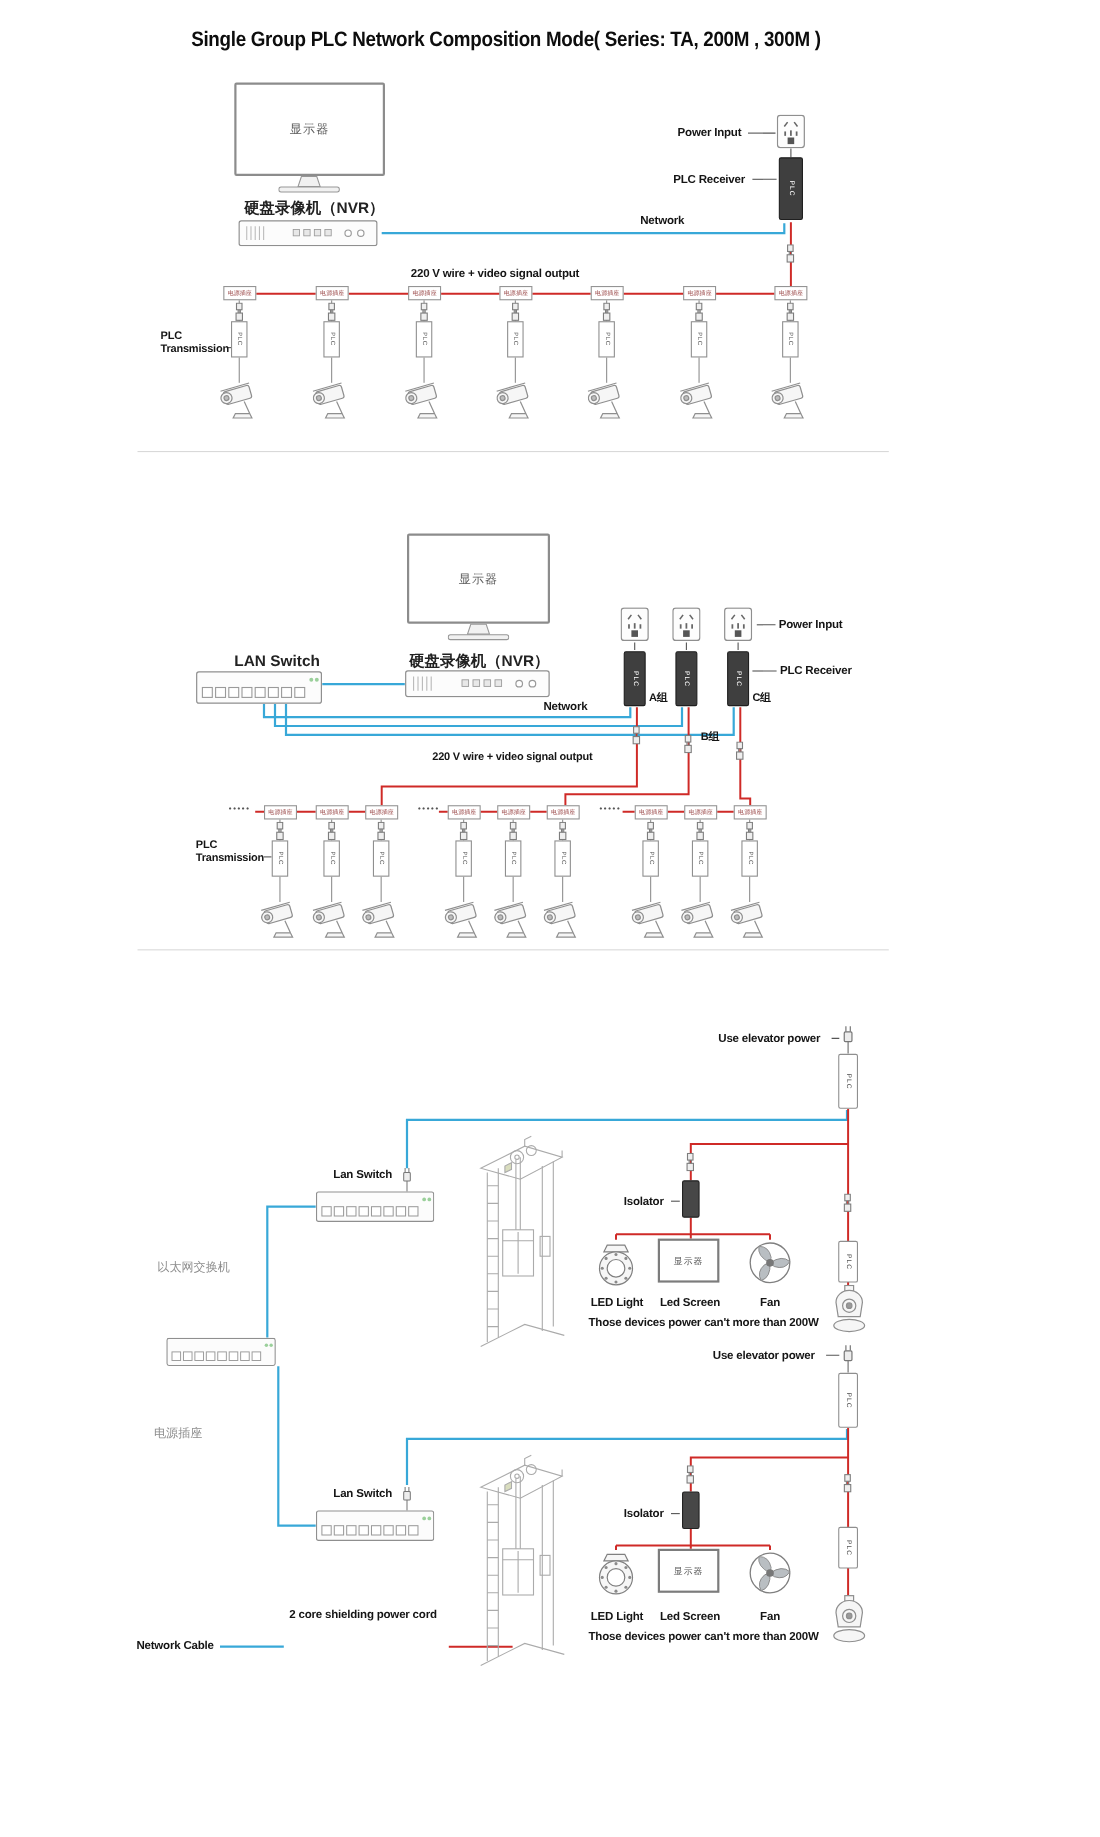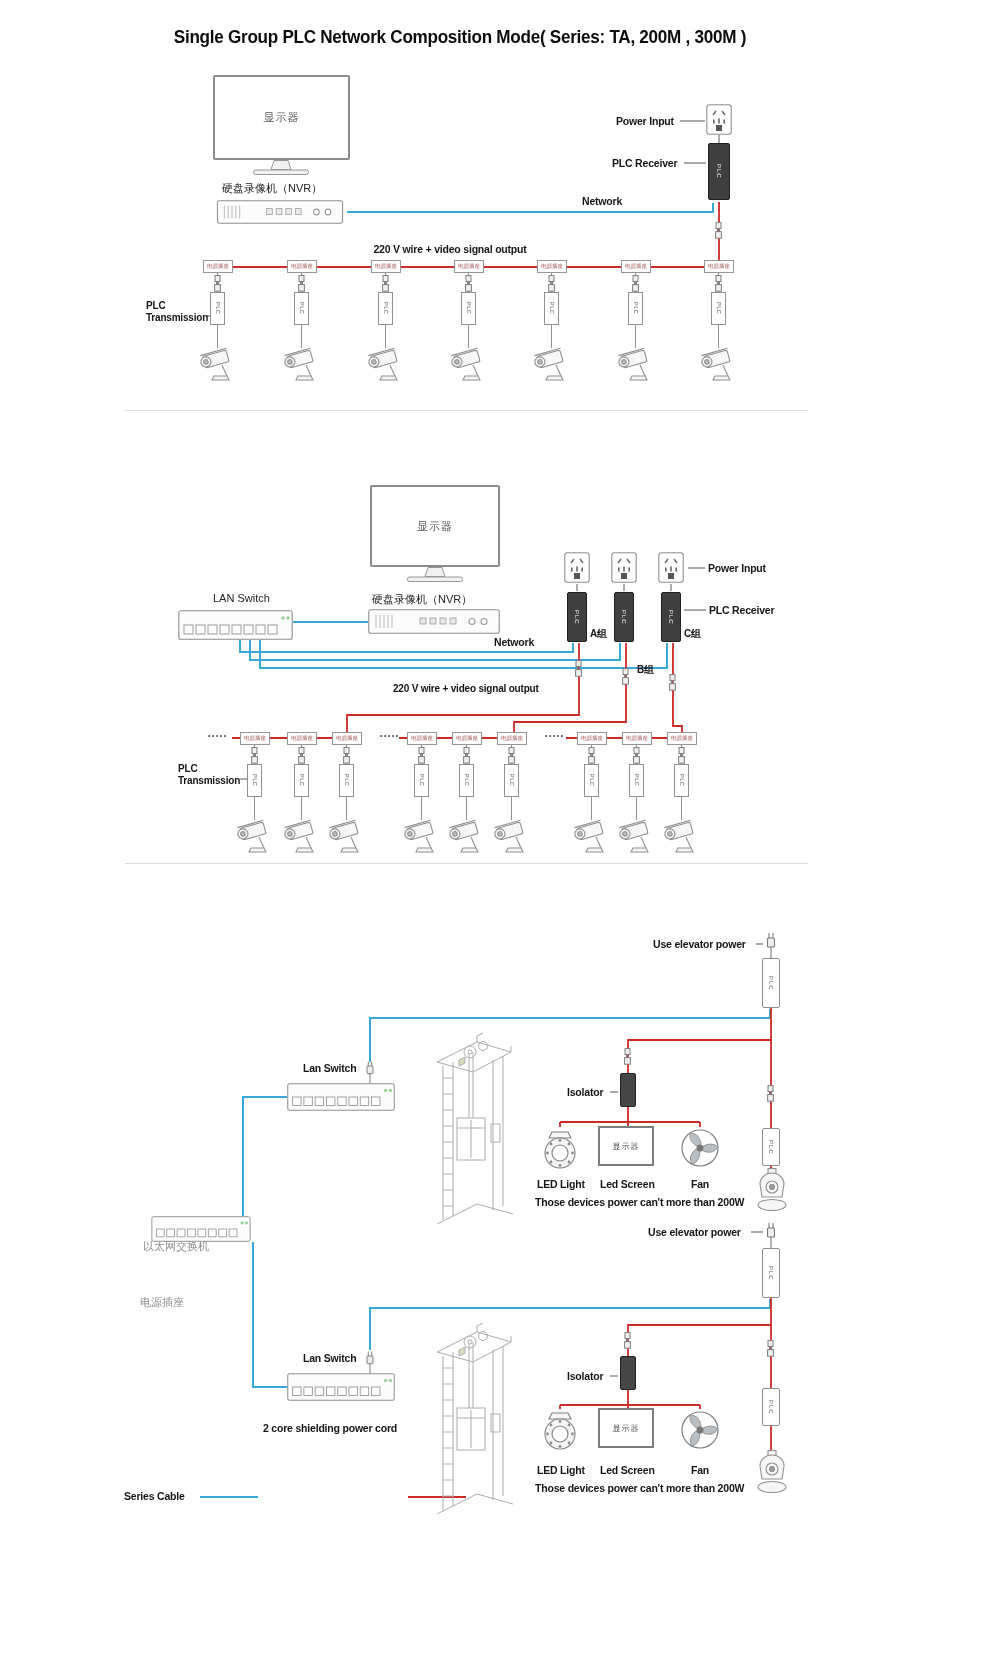--- a/index.html
+++ b/index.html
@@ -5,21 +5,21 @@
   *{margin:0;padding:0;box-sizing:border-box}
   body{background:#fff}
   .canvas{position:relative;width:808px;height:1670px;background:#fff;
     font-family:"Liberation Sans",sans-serif;color:#161616;overflow:hidden}
   .abs{position:absolute}
   .lines{left:0;top:0;pointer-events:none}
   .title{position:absolute;left:0;text-align:center;font-weight:bold;font-size:19px;color:#0d0d0d;white-space:nowrap}
   .title>span{display:inline-block;transform:scaleX(.9);letter-spacing:-.3px}
   .lbl{position:absolute;font-weight:bold;font-size:10.5px;white-space:nowrap;color:#151515;letter-spacing:-.2px}
   .lbl-sm{font-size:10px}
-  .cjk{position:absolute;font-weight:normal;font-size:11px;white-space:nowrap;color:#222}
+  .cjk{position:absolute;font-weight:bold;font-size:14px;white-space:nowrap;color:#222}
   .cjk-gray{position:absolute;font-size:11px;color:#8d8d8d;white-space:nowrap}
   .hr{position:absolute;left:125px;width:750px;height:1px;background:#d9d9d9}
   .monitor{position:absolute;border:2px solid #8c8c8c;border-radius:2px;background:#fff;display:flex;align-items:center;justify-content:center}
   .monitor span{font-size:11px;color:#5a5a5a;letter-spacing:1px}
   .recv{position:absolute;background:#3f3f3f;border:1px solid #1f1f1f;border-radius:2px;display:flex;align-items:center;justify-content:center}
   .recv span{writing-mode:vertical-rl;font-size:6px;color:#fff;letter-spacing:1px}
   .plcwhite{position:absolute;background:#fff;border:1px solid #8f8f8f;border-radius:2px;display:flex;align-items:center;justify-content:center}
   .plcwhite span{writing-mode:vertical-rl;font-size:6px;color:#555;letter-spacing:1px}
   .iso{position:absolute;background:#474747;border:1px solid #222;border-radius:2px}
   .u{position:absolute;width:36px;height:124px}
@@ -625,21 +625,21 @@
   <svg class="devsvg" style="left:765px;top:1085px" width="11" height="17">
       <use href="#plug"></use>
     </svg>
   <div class="plcwhite" style="left:762px;top:1128px;width:18px;height:38px">
       <span>PLC</span>
     </div>
   <svg class="devsvg" style="left:753px;top:1168px" width="38" height="44">
       <use href="#dome-cam"></use>
     </svg>
 
-  <div class="cjk-gray" style="left:143px;top:1239px">以太网交换机</div>
+  <div class="cjk-gray" style="left:143px;top:1144px">以太网交换机</div>
   <svg class="devsvg" style="left:145px;top:1216px" width="112" height="26">
       <use href="#switch8"></use>
     </svg>
   <div class="cjk-gray" style="left:140px;top:1295px">电源插座</div>
 
   <div class="lbl" style="left:648px;top:1226px">Use elevator power</div>
   <svg class="devsvg" style="left:764px;top:1222px" width="14" height="26">
       <use href="#antenna"></use>
     </svg>
   <div class="plcwhite" style="left:762px;top:1248px;width:18px;height:50px">
@@ -682,16 +682,16 @@
   <svg class="devsvg" style="left:765px;top:1340px" width="11" height="17">
       <use href="#plug"></use>
     </svg>
   <div class="plcwhite" style="left:762px;top:1388px;width:18px;height:38px">
       <span>PLC</span>
     </div>
   <svg class="devsvg" style="left:753px;top:1450px" width="38" height="44">
       <use href="#dome-cam"></use>
     </svg>
 
-  <div class="lbl" style="left:124px;top:1490px">Series Cable</div>
-  <div class="lbl" style="left:263px;top:1422px">2 core shielding power cord</div>
+  <div class="lbl" style="left:124px;top:1490px">Network Cable</div>
+  <div class="lbl" style="left:263px;top:1462px">2 core shielding power cord</div>
 
 </div>
 
 </body></html>

